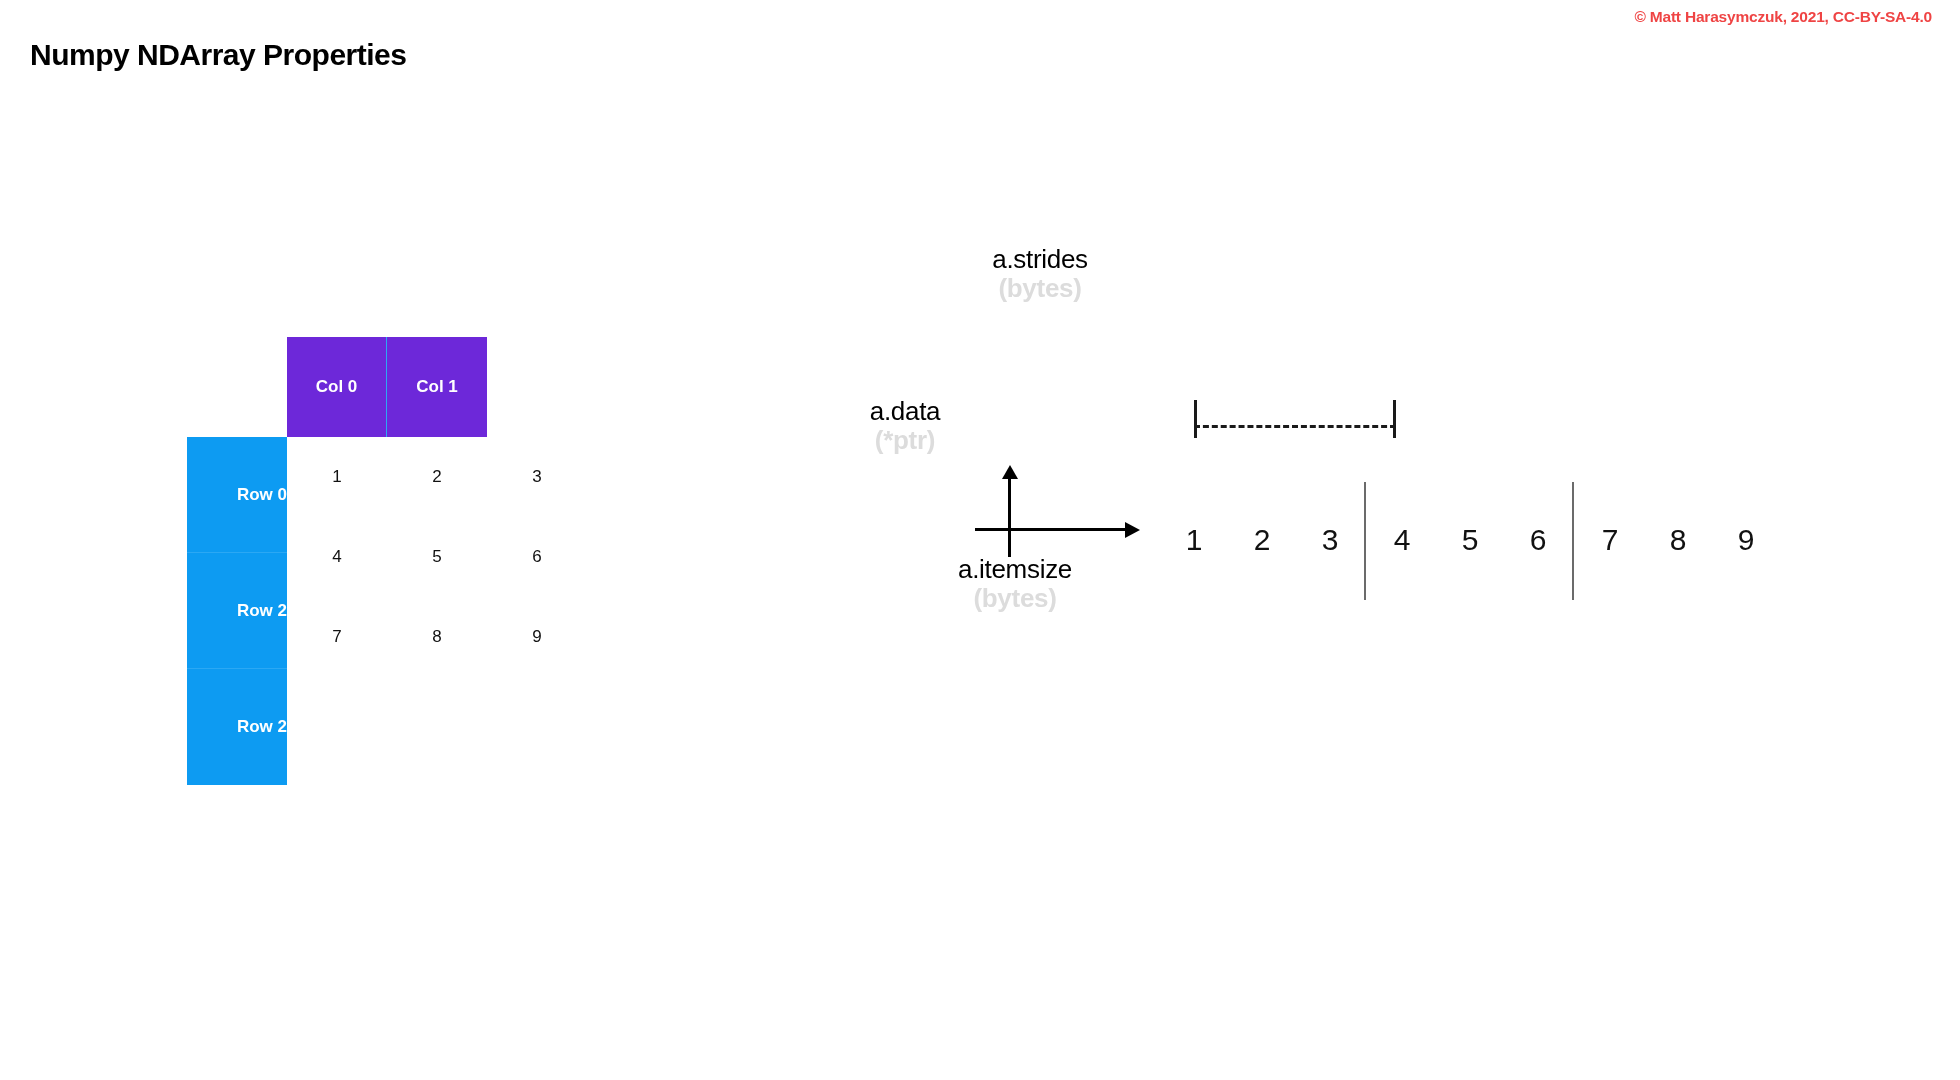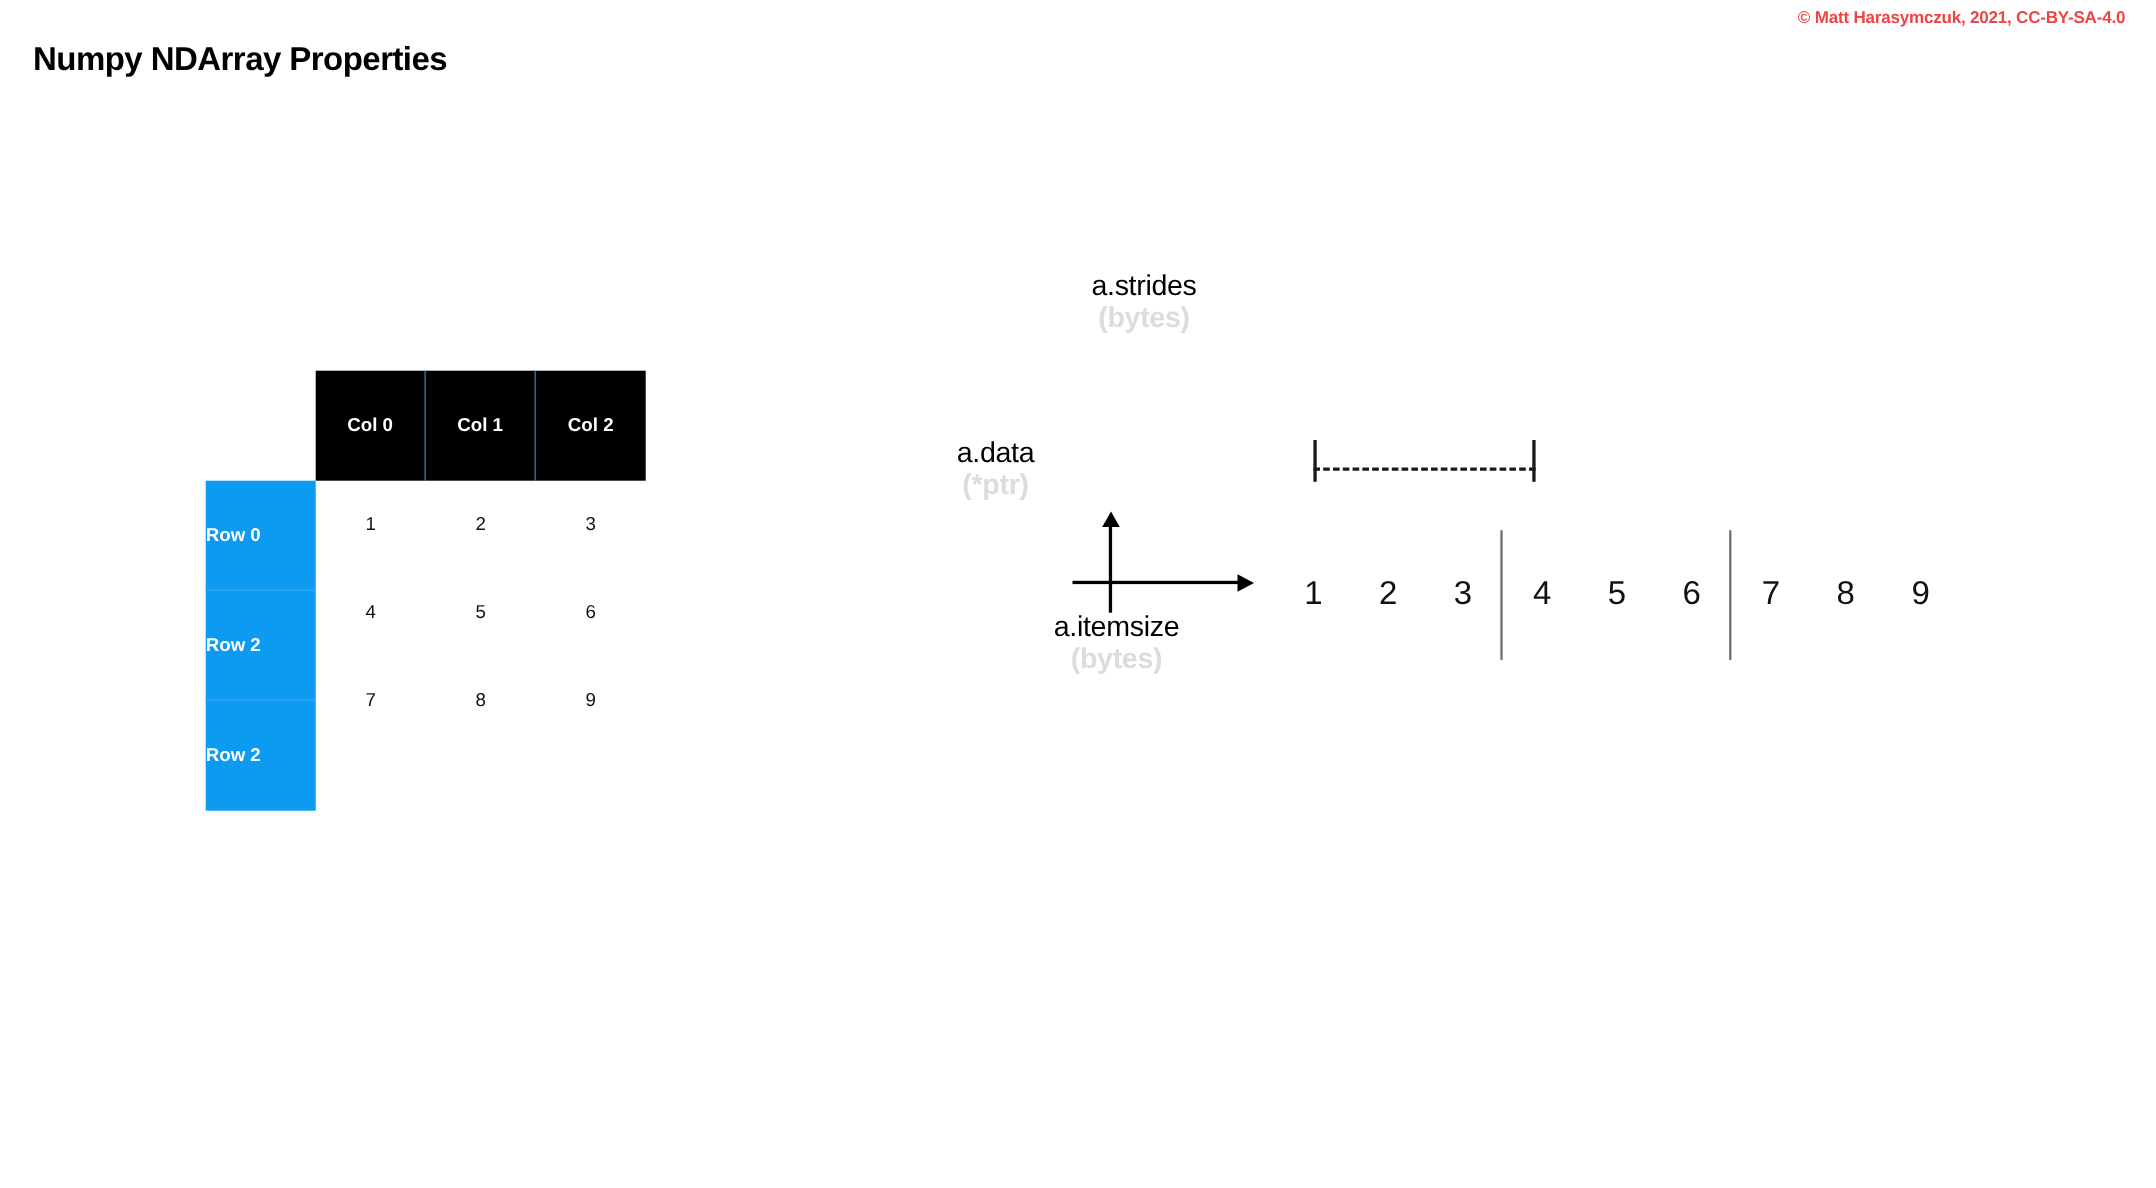--- a/index.html
+++ b/index.html
@@ -50,49 +50,49 @@
     position: absolute;
     left: 100px;
     top: 0px;
     width: 300px;
     height: 100px;
     display: flex;
   }
   .col-header-cell {
     width: 100px;
     height: 100px;
-    background: #000000;
+    background: #6d28d9;
     color: #ffffff;
     font-size: 17px;
     font-weight: bold;
     display: flex;
     align-items: center;
     justify-content: center;
     box-sizing: border-box;
     border-right: 1px solid #2BA8F4;
   }
   .col-header-cell:last-child { border-right: none; }
 
   .row-header-strip {
     position: absolute;
     left: 0px;
     top: 100px;
     width: 100px;
     height: 300px;
   }
   .row-header-cell {
     width: 100px;
-    height: 100px;
+    height: 116px;
     background: #0D9BF2;
     color: #ffffff;
     font-size: 17px;
     font-weight: bold;
     display: flex;
     align-items: center;
-    justify-content: flex-start;
+    justify-content: flex-end;
     box-sizing: border-box;
     border-bottom: 1px solid #2BA8F4;
   }
   .row-header-cell:last-child { border-bottom: none; }
 
   .table-body {
     position: absolute;
     left: 100px;
     top: 100px;
     width: 300px;
@@ -262,23 +262,20 @@
 
 <div id="table-figure">
 
   <div class="col-header-strip">
     <div class="col-header-cell">
       <span>Col 0</span>
     </div>
     <div class="col-header-cell">
       <span>Col 1</span>
     </div>
-    <div class="col-header-cell">
-      <span>Col 2</span>
-    </div>
   </div>
 
   <div class="row-header-strip">
     <div class="row-header-cell">
       <span>Row 0</span>
     </div>
     <div class="row-header-cell">
       <span>Row 2</span>
     </div>
     <div class="row-header-cell">

